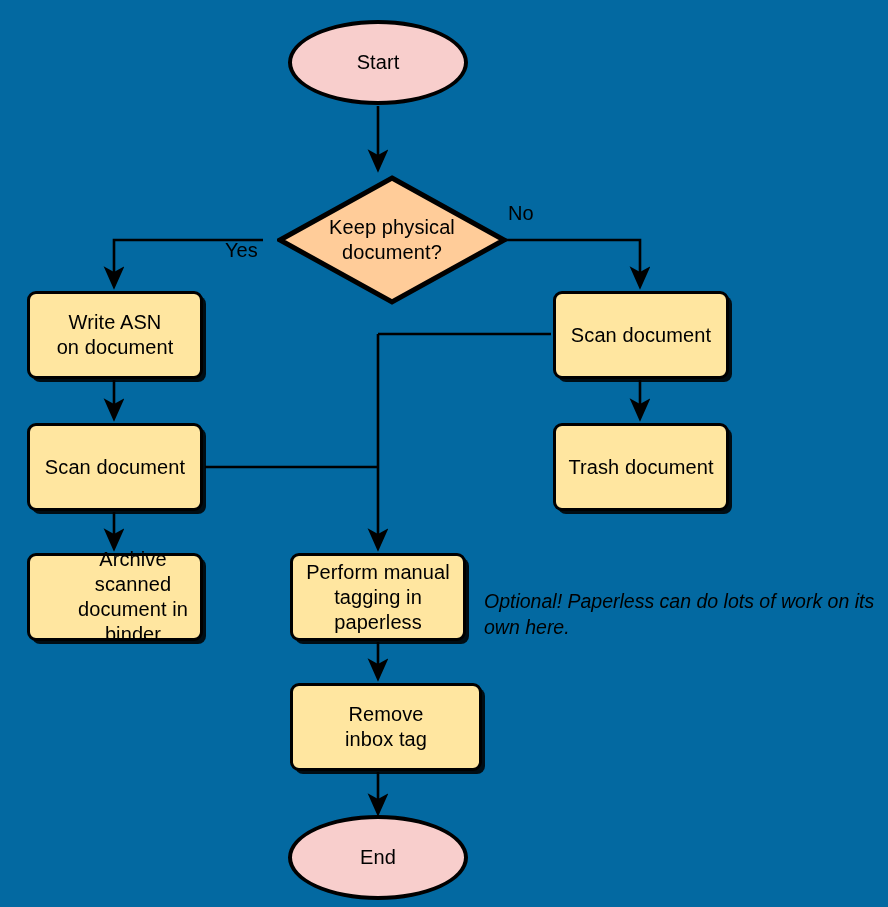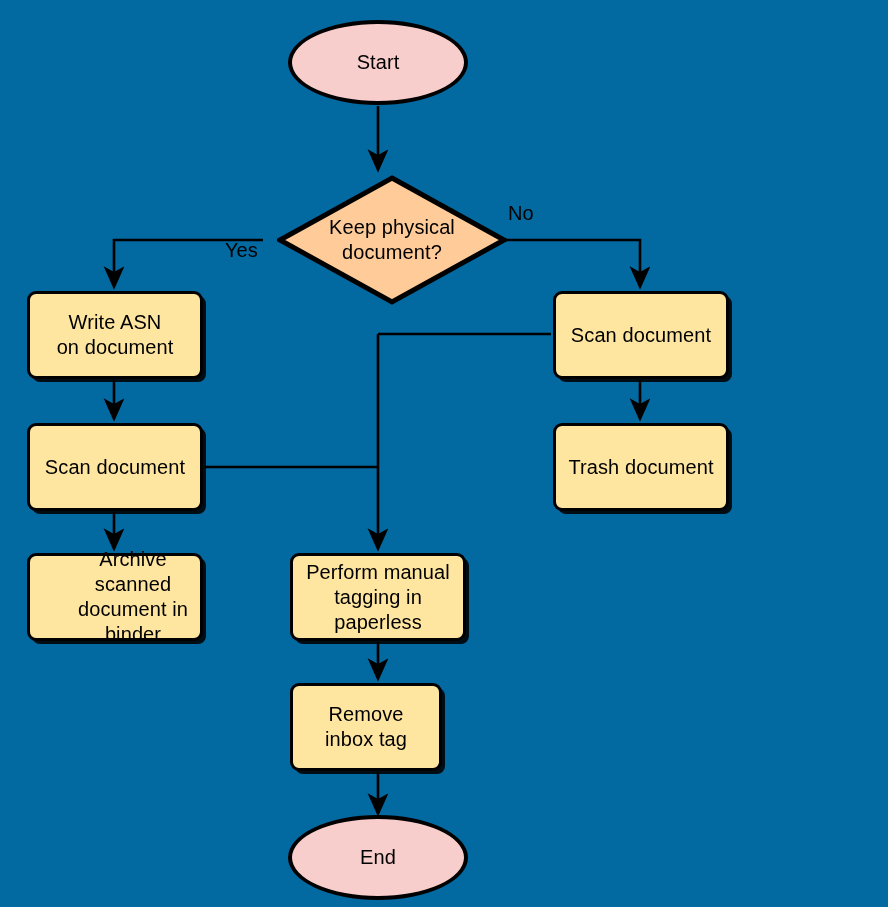--- a/index.html
+++ b/index.html
@@ -162,23 +162,24 @@
   <div class="node node-process" style="left:290px; top:553px; width:176px; height:88px; --fill:#ffe6a0;">
     <span>Perform manual
 tagging in
 paperless</span>
   </div>
 
   <div class="node node-process" style="left:553px; top:423px; width:176px; height:88px; --fill:#ffe6a0;">
     <span>Trash document</span>
   </div>
 
-  <div class="node node-process" style="left:290px; top:683px; width:152px; height:88px; --fill:#ffe6a0;">
+  <div class="node node-process" style="left:290px; top:683px; width:192px; height:88px; --fill:#ffe6a0;">
     <span>Remove
 inbox tag</span>
   </div>
 
   <div class="node node-terminal" style="left:288px; top:815px; width:180px; height:85px;align-items:center; --fill:#f8cecc;">
     <span>End</span>
   </div>
 
+  <div class="note" style="left:484px; top:588px; width:400px;">Optional! Paperless can do lots of work on its own here.</div>
 
 </div>
 
 </body></html>

